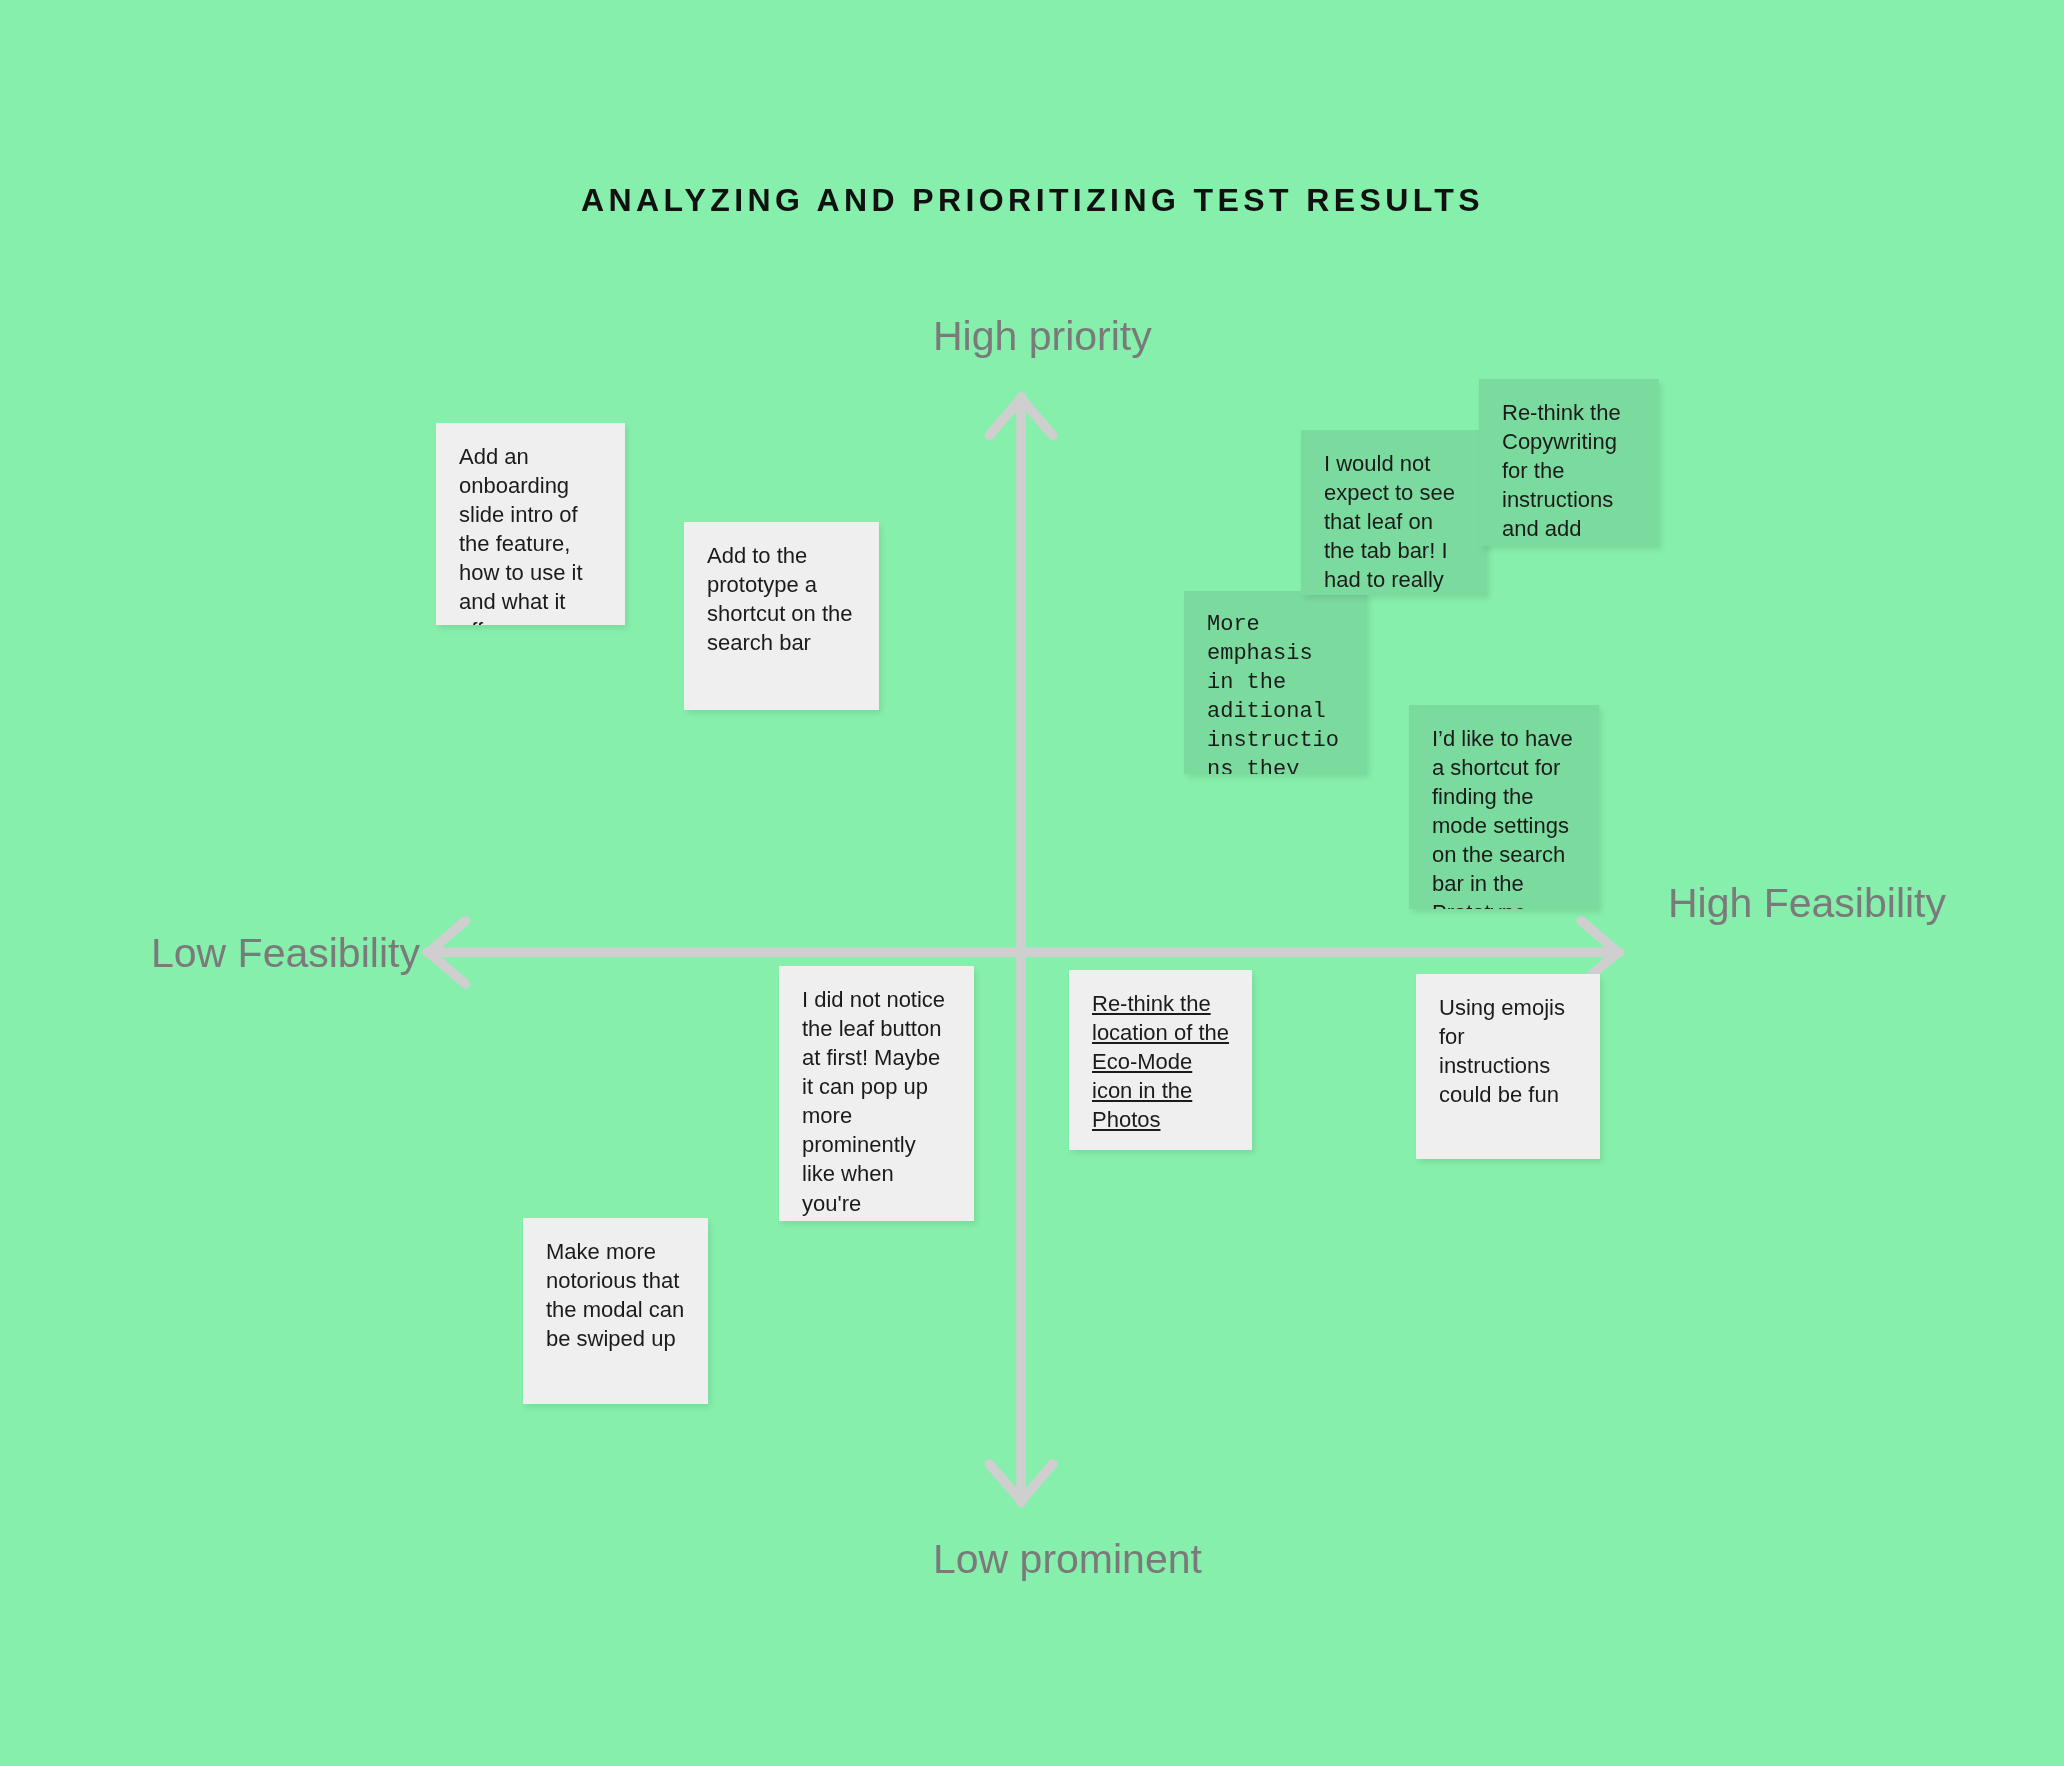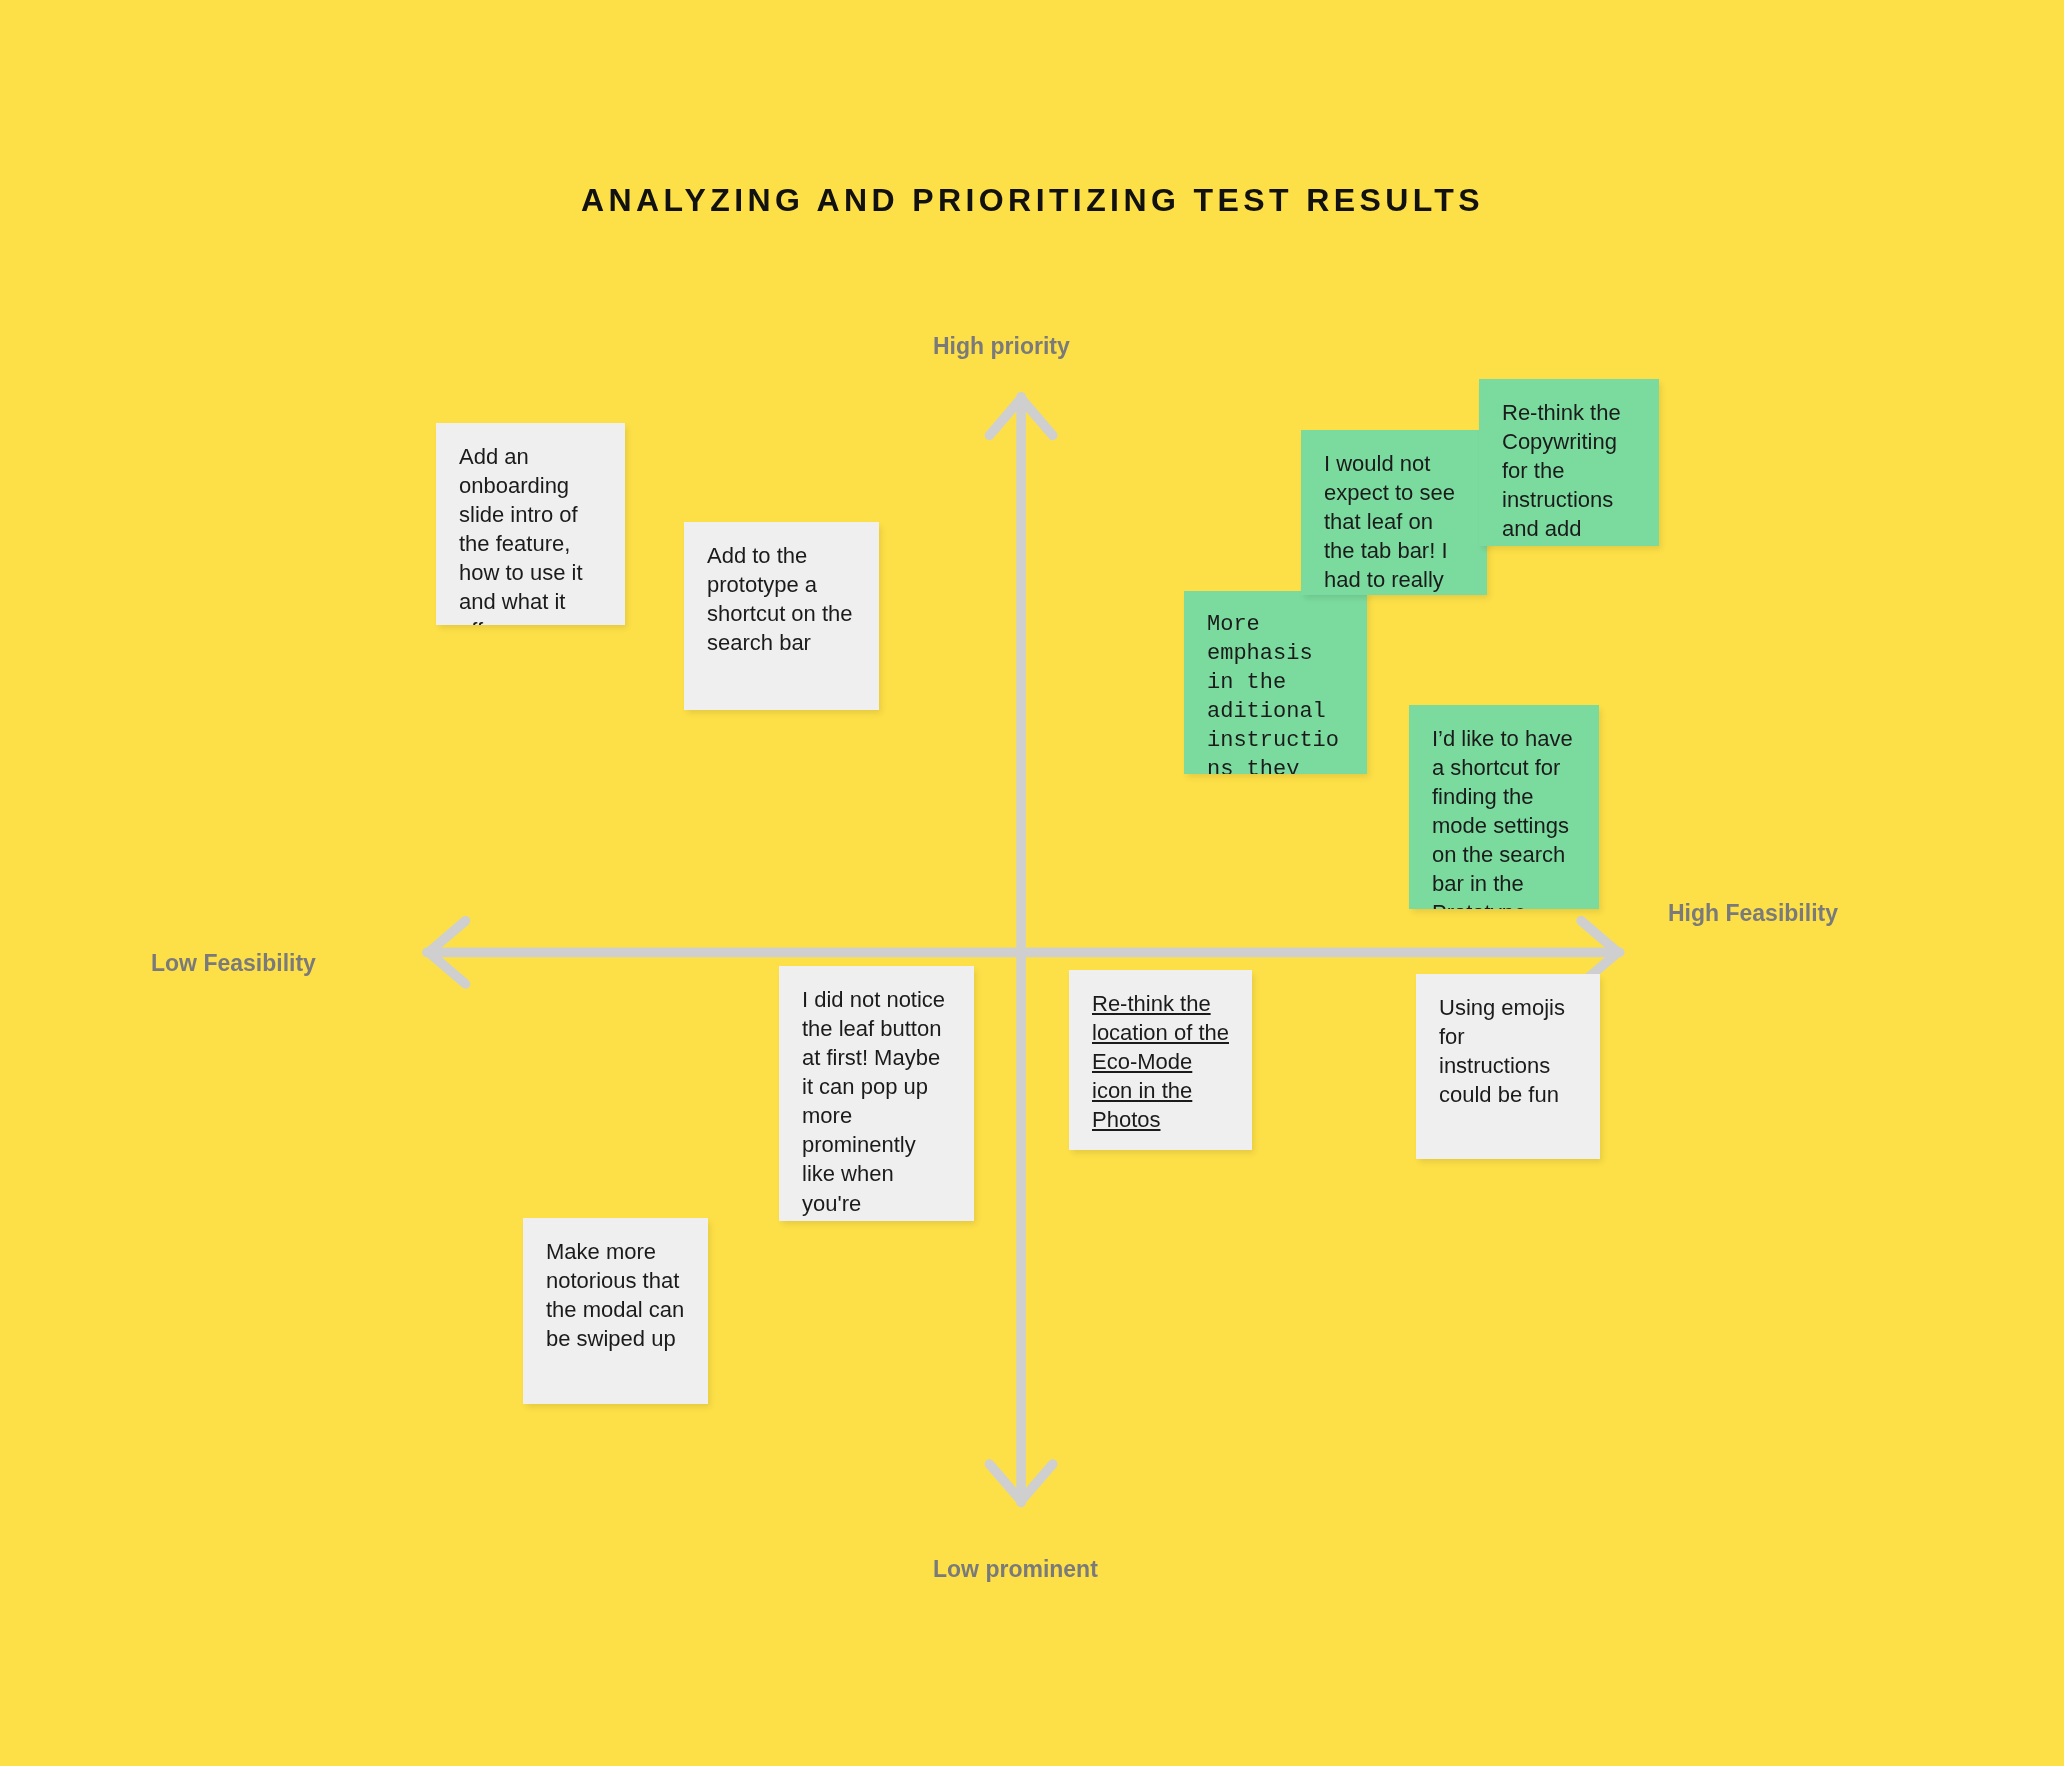--- a/index.html
+++ b/index.html
@@ -8,21 +8,21 @@
     background: #ffffff;
   }
   body {
     font-family: "Liberation Sans", sans-serif;
     -webkit-font-smoothing: antialiased;
   }
   #board {
     position: relative;
     width: 2065px;
     height: 1766px;
-    background: #fde047;
+    background: #86efac;
     overflow: hidden;
   }
 
   
   .title {
     position: absolute;
     left: 0;
     top: 182px;
     width: 2065px;
     text-align: center;
@@ -38,25 +38,24 @@
     position: absolute;
     left: 0;
     top: 0;
     width: 2065px;
     height: 1766px;
     pointer-events: none;
   }
 
   .axis-label {
     position: absolute;
-    font-size: 23px;
-    font-weight: 700;
+    font-size: 41px;
+    font-weight: 400;
     color: #7a7a7a;
     white-space: nowrap;
-    margin-top: 20px;
   }
   .axis-label.top    { left: 933px; top: 313px; }
   .axis-label.bottom { left: 933px; top: 1536px; }
   .axis-label.left   { left: 151px;  top: 930px; }
   .axis-label.right  { left: 1668px; top: 880px; }
 
   
   .note {
     position: absolute;
     box-sizing: border-box;

